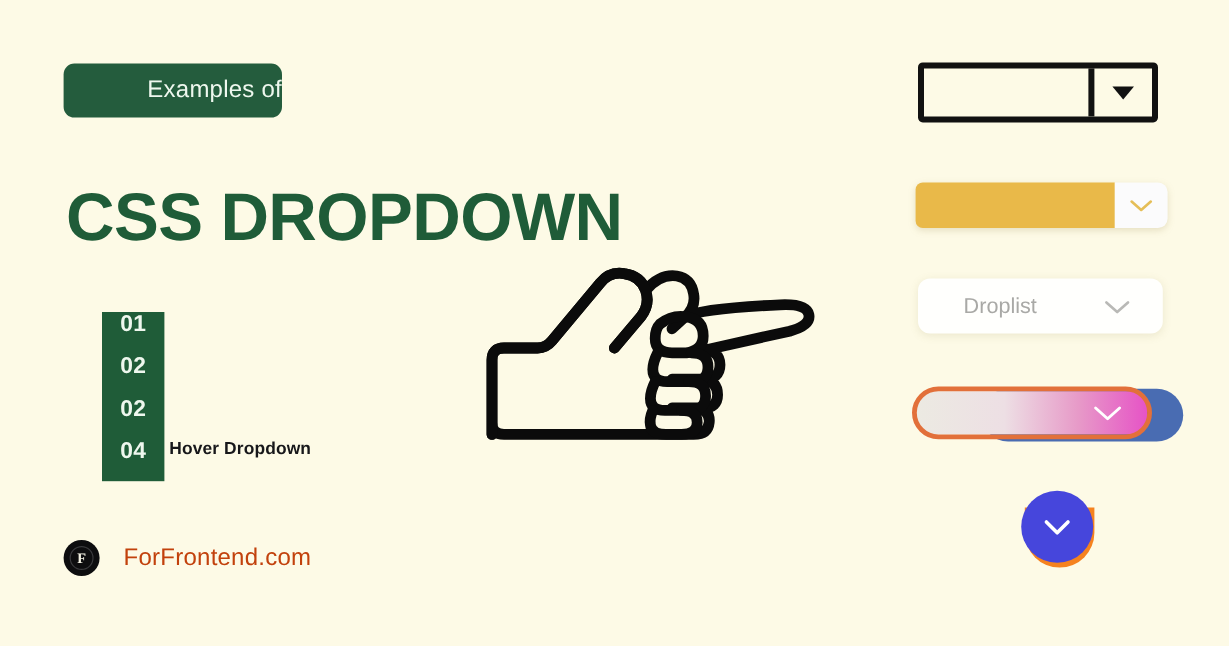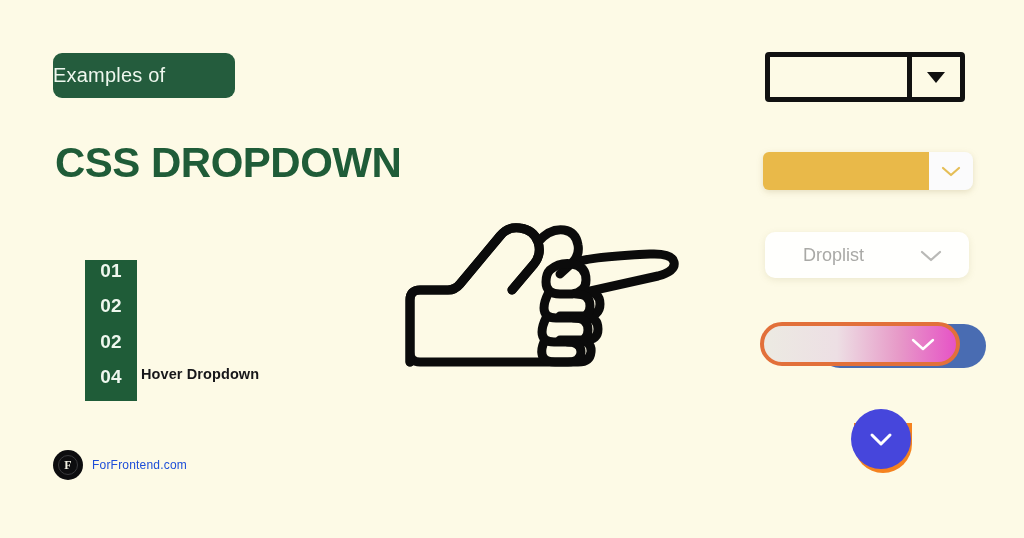--- a/index.html
+++ b/index.html
@@ -25,38 +25,38 @@
   .badge {
     position: absolute;
     left: 53px;
     top: 53px;
     width: 182px;
     height: 45px;
     background: #245c3d;
     border-radius: 9px;
     display: flex;
     align-items: center;
-    justify-content: flex-start;
+    justify-content: flex-end;
   }
   .badge-label {
     color: #eef7ee;
     font-size: 20px;
     font-family: "Liberation Sans", sans-serif;
     letter-spacing: 0.2px;
   }
 
   .headline {
     position: absolute;
     left: 55px;
     top: 113px;
     width: 520px;
     color: #1f5c38;
     font-family: "Liberation Sans", sans-serif;
     font-weight: bold;
-    font-size: 42px;
+    font-size: 56px;
     line-height: 1.07;
     letter-spacing: -0.5px;
     text-transform: uppercase;
   }
   .headline .line { display: block; white-space: nowrap; }
 
   
   .list-wrap {
     position: absolute;
     left: 85px;
@@ -133,24 +133,24 @@
     justify-content: center;
   }
   .brand-mark .glyph {
     color: #f4f2e4;
     font-family: "Liberation Serif", serif;
     font-weight: bold;
     font-size: 12px;
     line-height: 1;
   }
   .brand-text {
-    margin-left: 9px;
-    color: #1d4ed8;
-    font-family: "Liberation Sans", sans-serif;
-    font-size: 12px;
+    margin-left: 20px;
+    color: #c2410c;
+    font-family: "Liberation Sans", sans-serif;
+    font-size: 20px;
     letter-spacing: 0.2px;
   }
 
   
   .hand {
     position: absolute;
     left: 400px;
     top: 212px;
     width: 285px;
     height: 165px;

